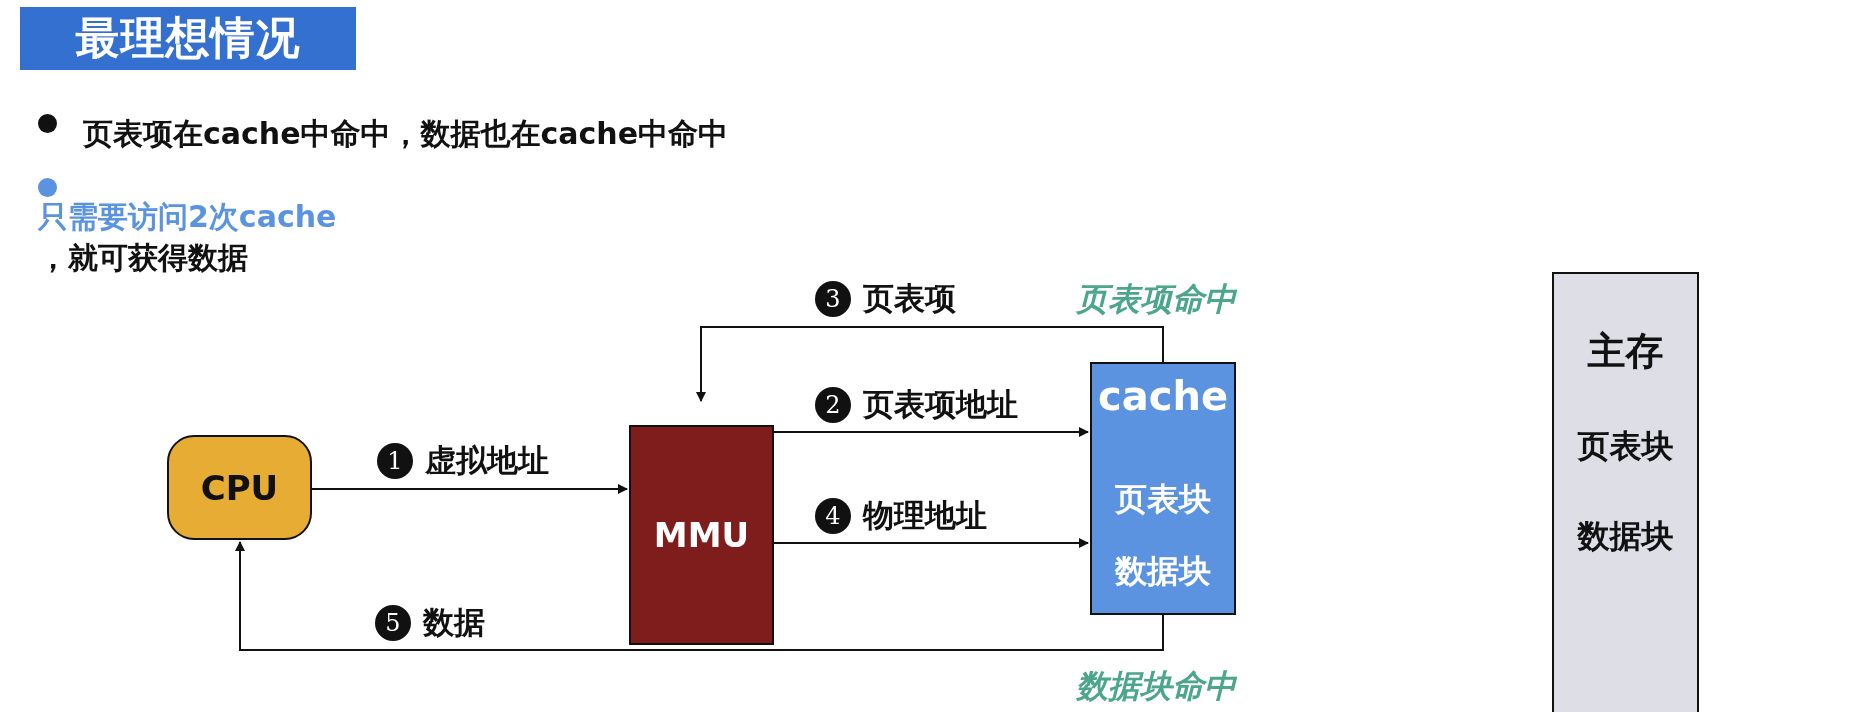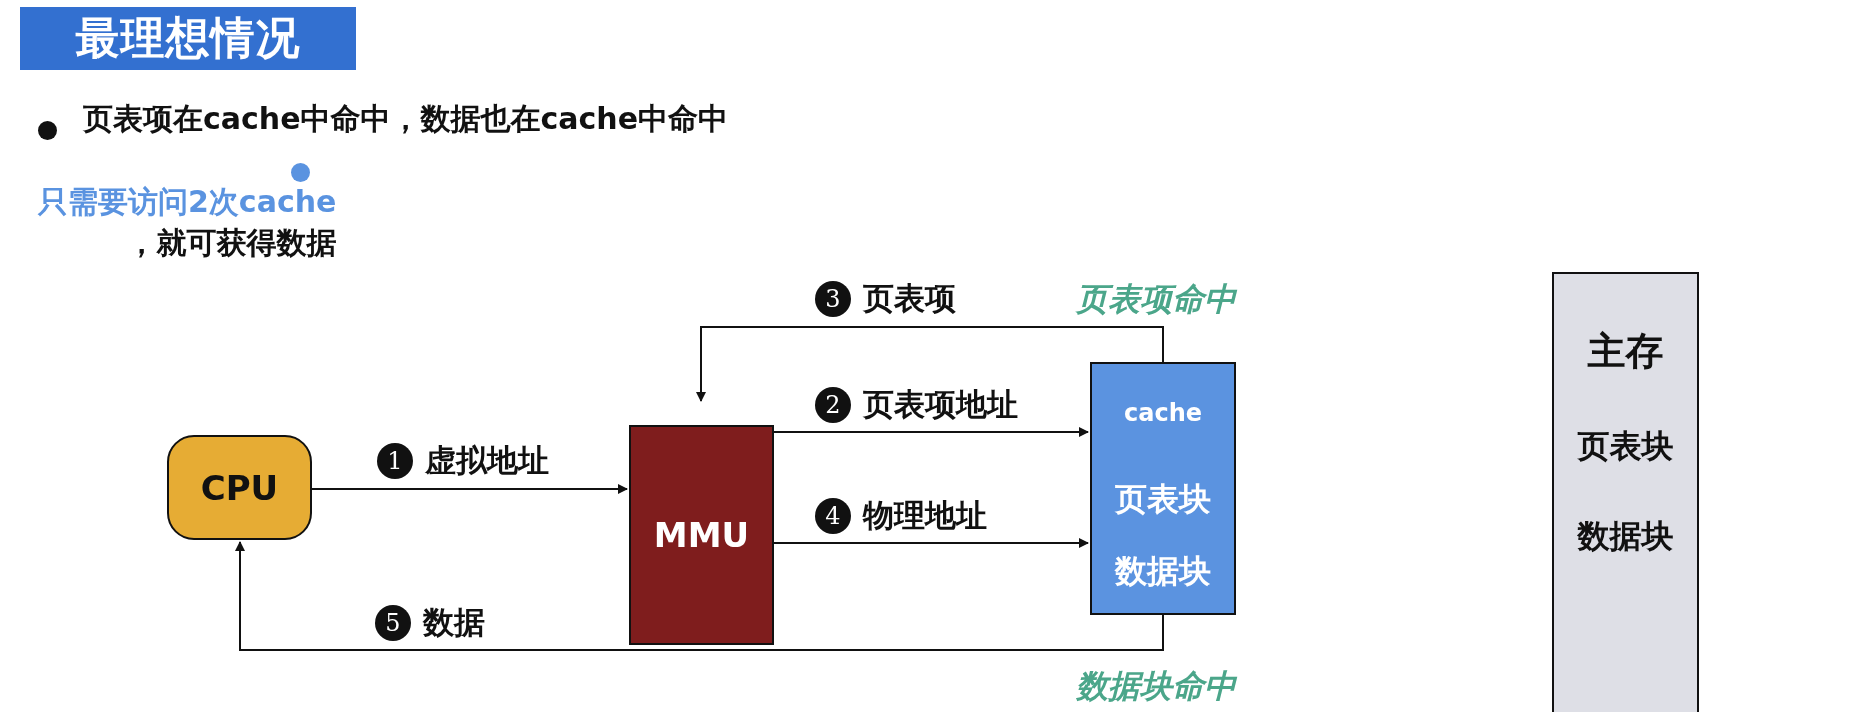--- a/index.html
+++ b/index.html
@@ -1,33 +1,33 @@
 <!DOCTYPE html>
 <html><head>
 <meta charset="utf-8">
 <style>
   html, body { margin:0; padding:0; background:#ffffff; }
   body { width:1856px; height:712px; position:relative; overflow:hidden;
          font-family:"DejaVu Sans","Liberation Sans",sans-serif; }
   .title-box { position:absolute; left:20px; top:7px; width:336px; height:63px;
                background:#3370d0; color:#fff; font-weight:bold; font-size:44px;
                display:flex; align-items:center; justify-content:center; letter-spacing:1px; }
-  .bullet { position:absolute; left:38px; display:flex; align-items:flex-end;
-            font-size:30px; font-weight:bold; color:#111; }
+  .bullet { position:absolute; left:38px; display:flex; align-items:flex-start;
+            font-size:30px; font-weight:bold; color:#111;margin-top:15px; }
   .bullet .dot { width:19px; height:19px; border-radius:50%; background:#111; margin-right:26px; }
   .bullet.b2 .dot { background:#5a93e0; }
   .hl { color:#5a93e0; }
   .box { position:absolute; border:2px solid #111; box-sizing:border-box; font-weight:bold;
          display:flex; align-items:center; justify-content:center; }
   .cpu { left:167px; top:435px; width:145px; height:105px; background:#e6ac34; color:#111; font-size:34px;border-radius:27px; }
   .mmu { left:629px; top:425px; width:145px; height:220px; background:#7f1d1d; color:#fff; font-size:34px; }
   .cache { left:1090px; top:362px; width:146px; height:253px; background:#5b93e0; color:#fff; }
   .mem { left:1552px; top:272px; width:147px; height:525px; background:#dedfe6; color:#111; }
   .cache .t, .mem .t { position:absolute; left:0; right:0; text-align:center; }
-  .cache .t1 { top:35px; font-size:24px; }
+  .cache .t1 { top:9px; font-size:40px; }
   .cache .t2 { top:114px; font-size:32px; }
   .cache .t3 { top:186px; font-size:32px; }
   .mem .t1 { top:52px; font-size:38px; }
   .mem .t2 { top:151px; font-size:32px; }
   .mem .t3 { top:241px; font-size:32px; }
   .lbl { position:absolute; display:flex; align-items:center; font-weight:bold; font-size:31px; color:#111; }
   .num { width:36px; height:36px; border-radius:50%; background:#111; color:#fff; font-size:24px;
          display:flex; align-items:center; justify-content:center; margin-right:12px;
          font-family:"DejaVu Serif","Liberation Serif",serif; font-weight:normal; }
   .hit { position:absolute; font-size:32px; font-weight:bold; font-style:italic; color:#4ba68a; }

